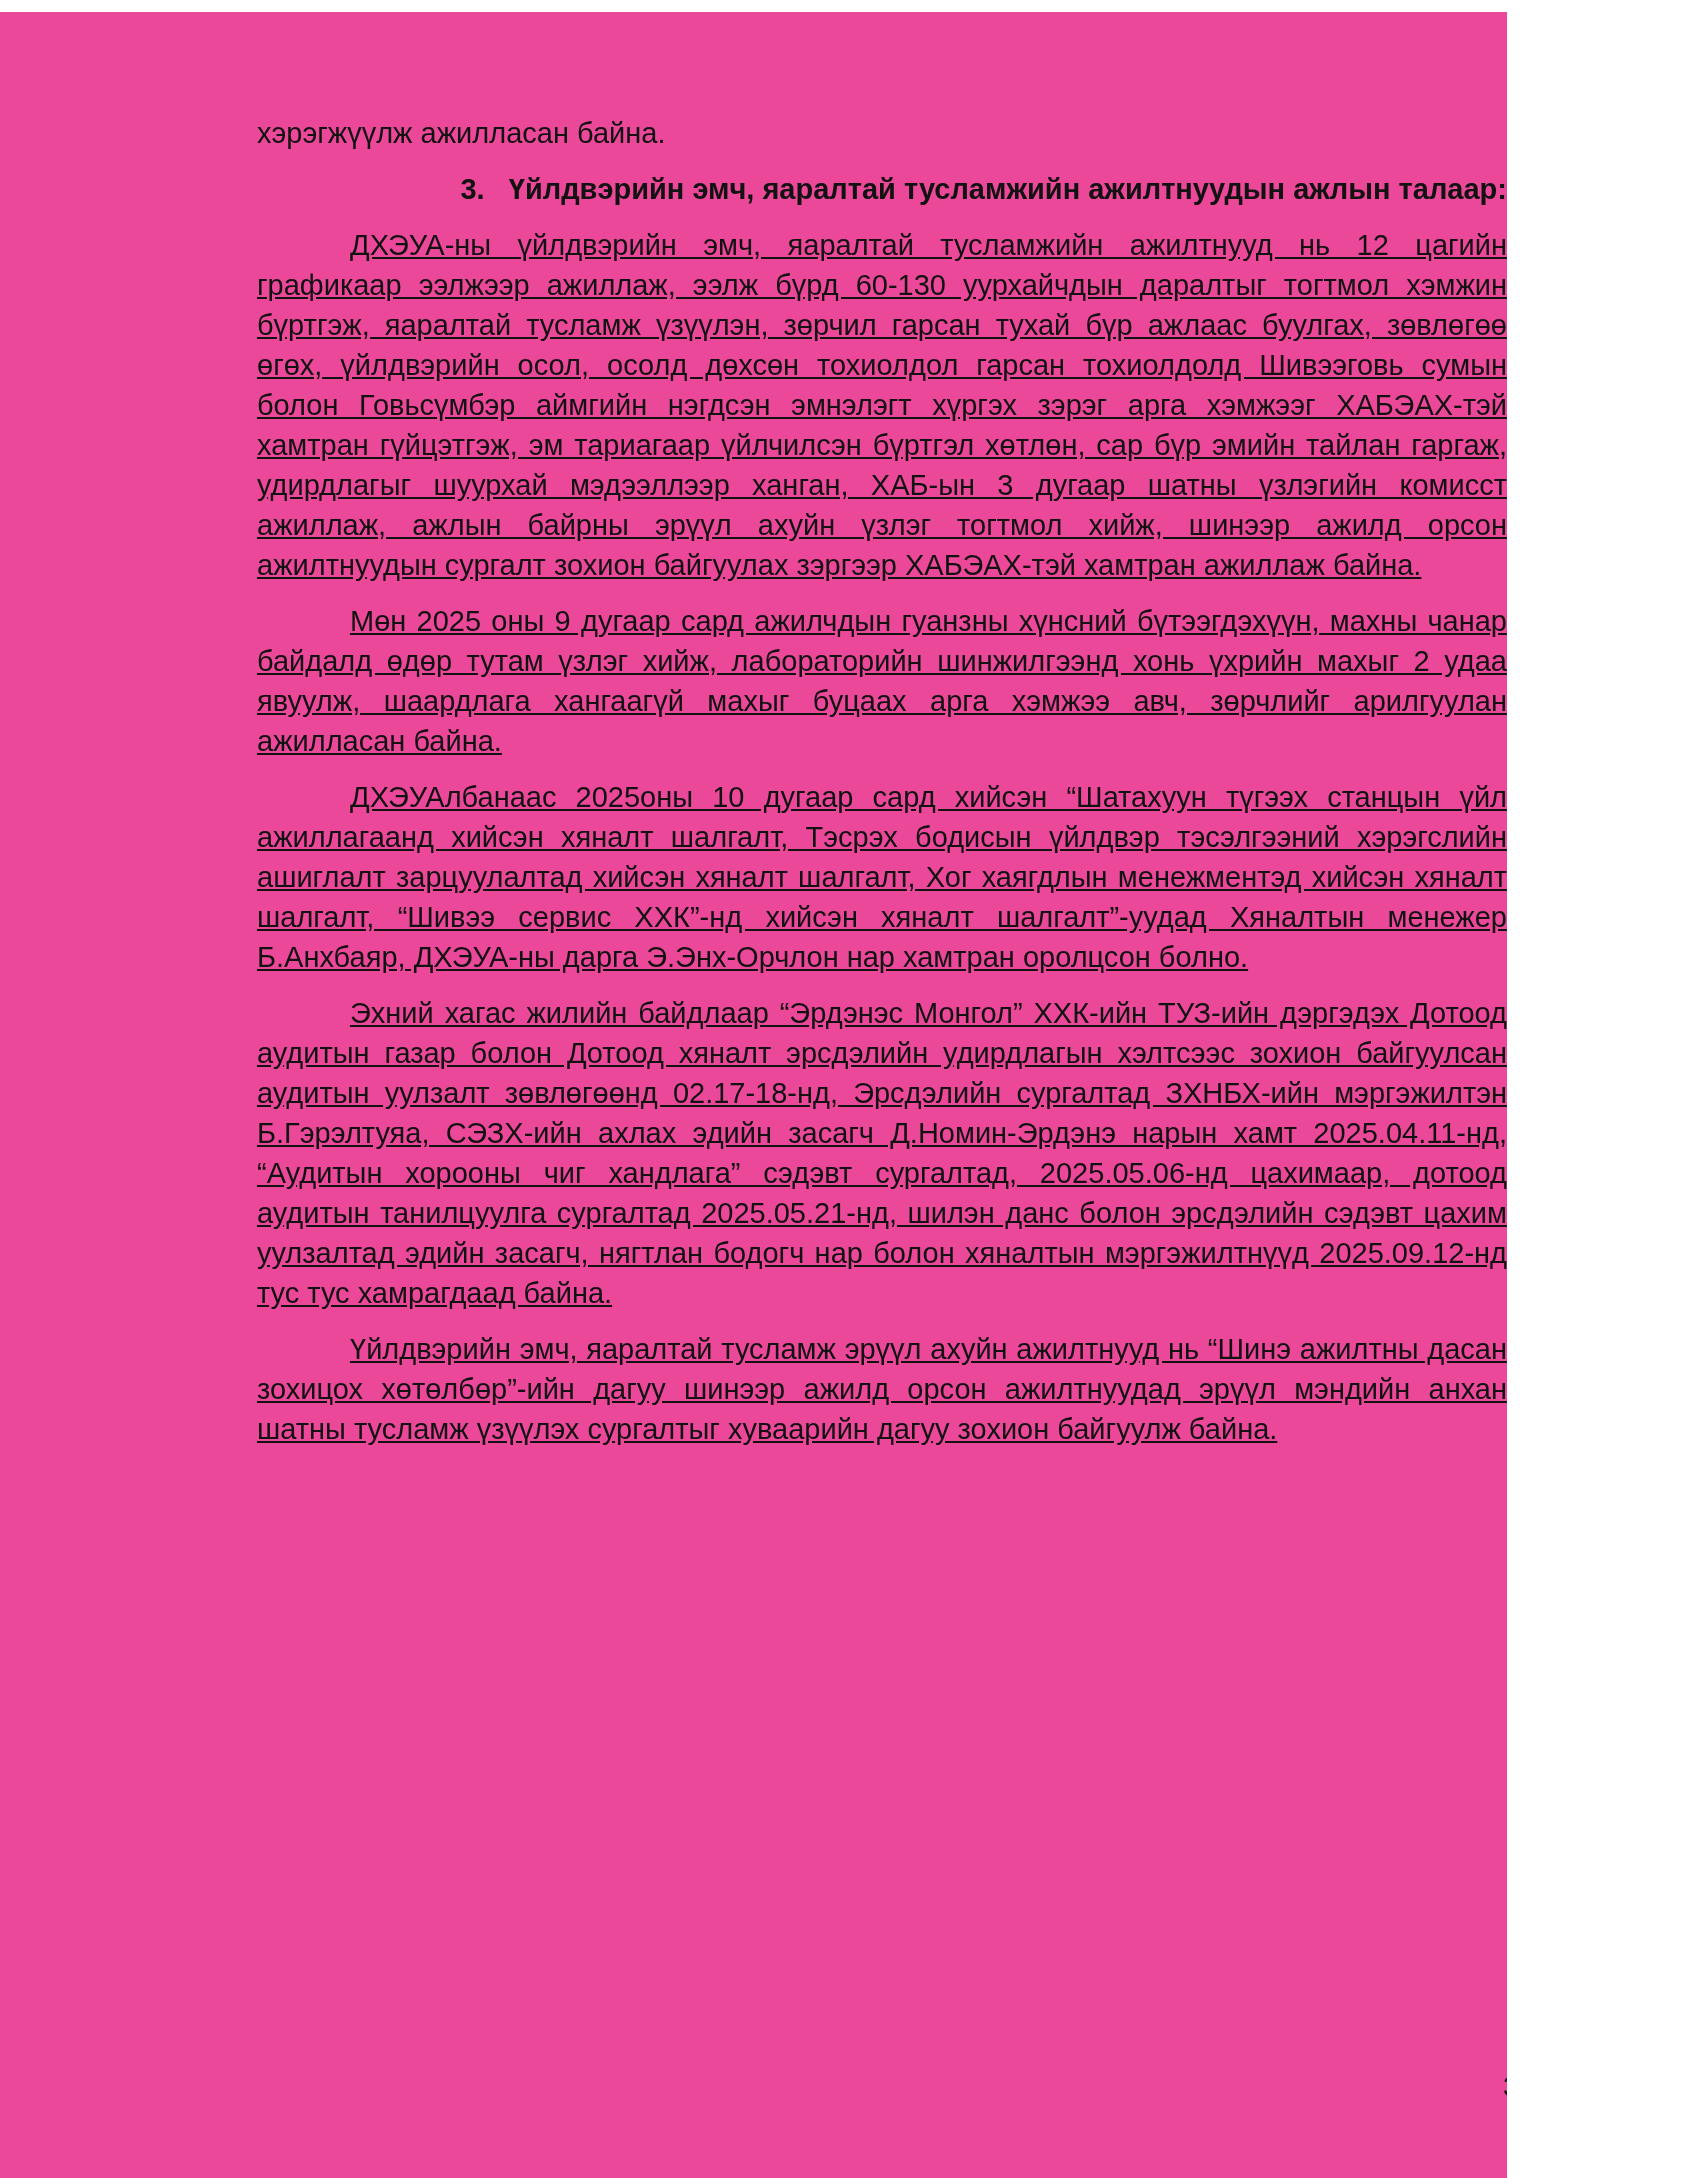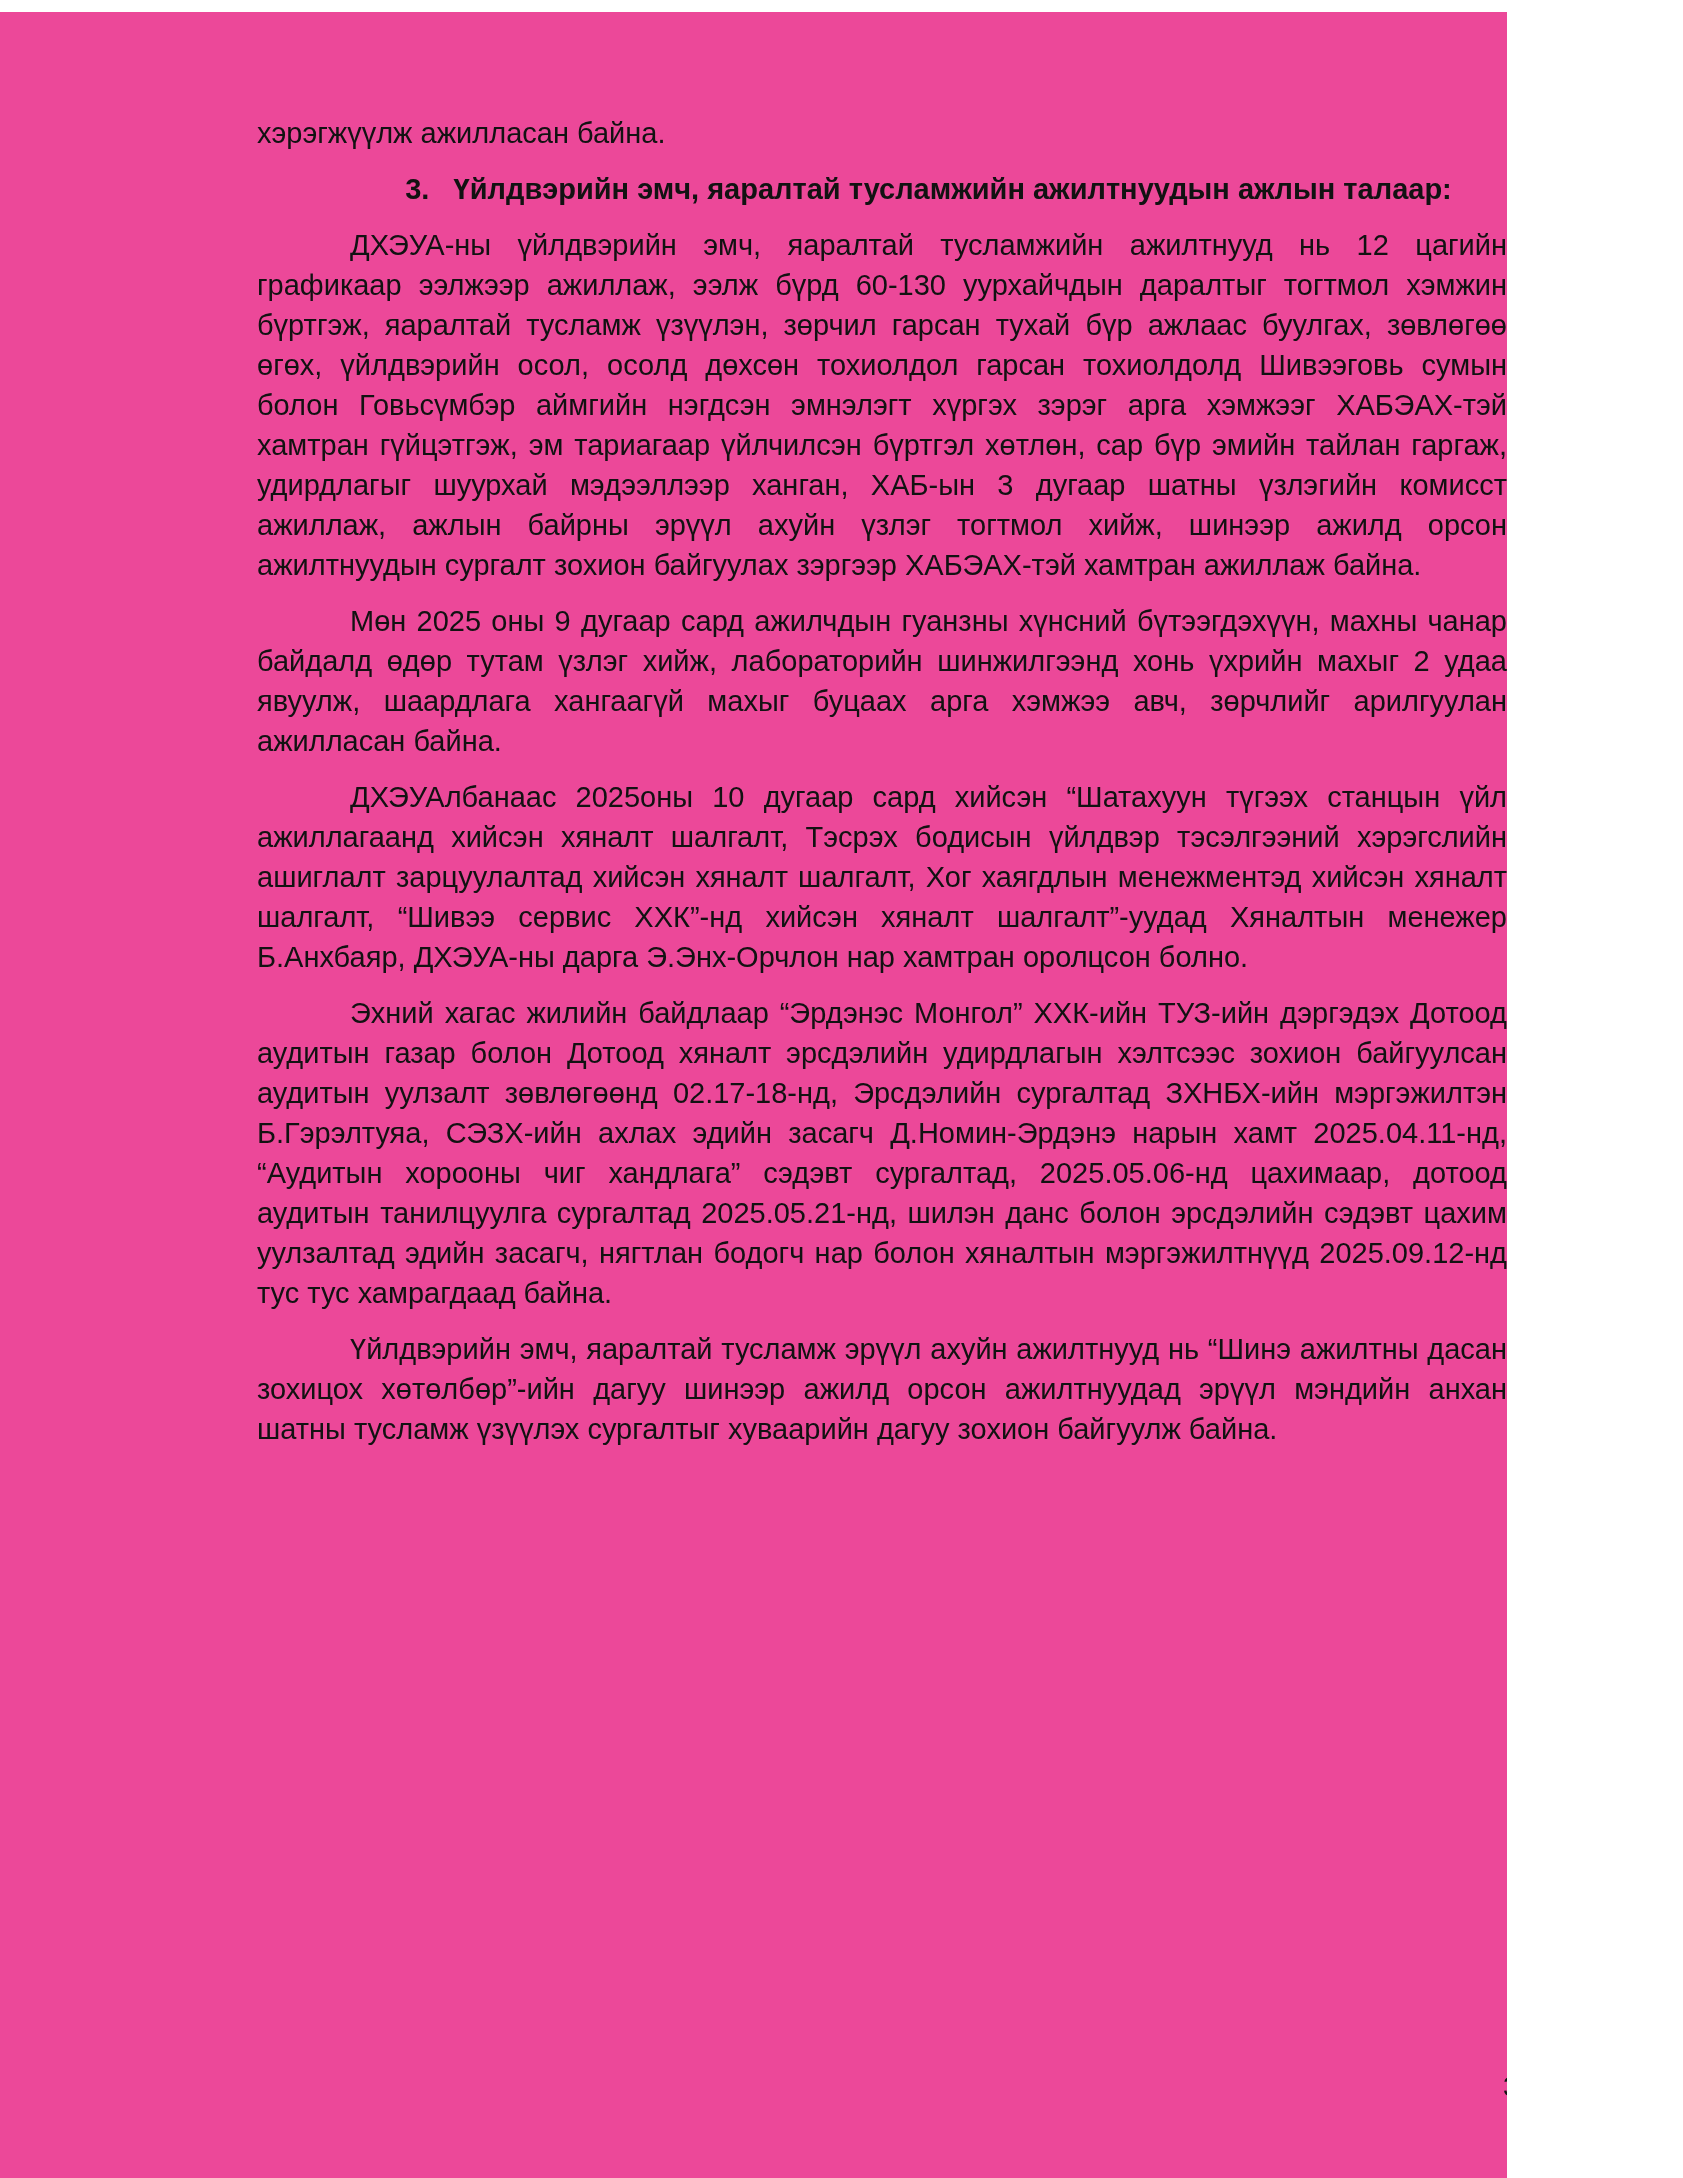--- a/index.html
+++ b/index.html
@@ -35,25 +35,26 @@
     text-align: justify;
     text-justify: inter-word;
     white-space: pre-wrap;
   }
   p.plain {
     text-indent: 0;
     text-align: left;
   }
   p.indent {
     text-indent: 93px;
+    text-decoration: underline;
   }
   p.heading {
     font-weight: bold;
     text-indent: 93px;
-    text-align: center;
+    text-align: right;
   }
   .page-number {
     position: absolute;
     left: 1503px;
     top: 2059px;
     font-size: 27px;
     line-height: 32px;
     color: #121212;
   }
 </style>

